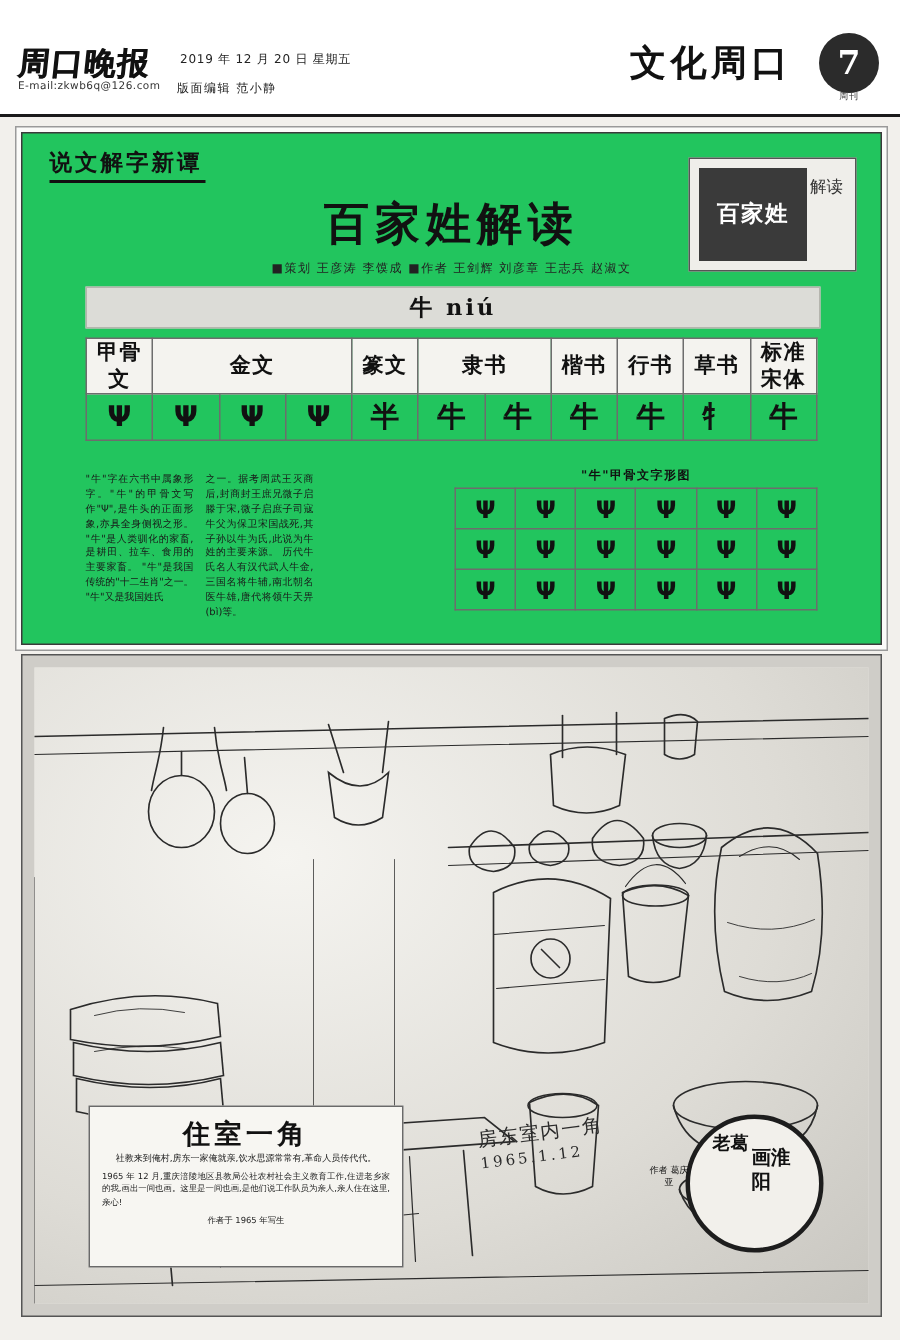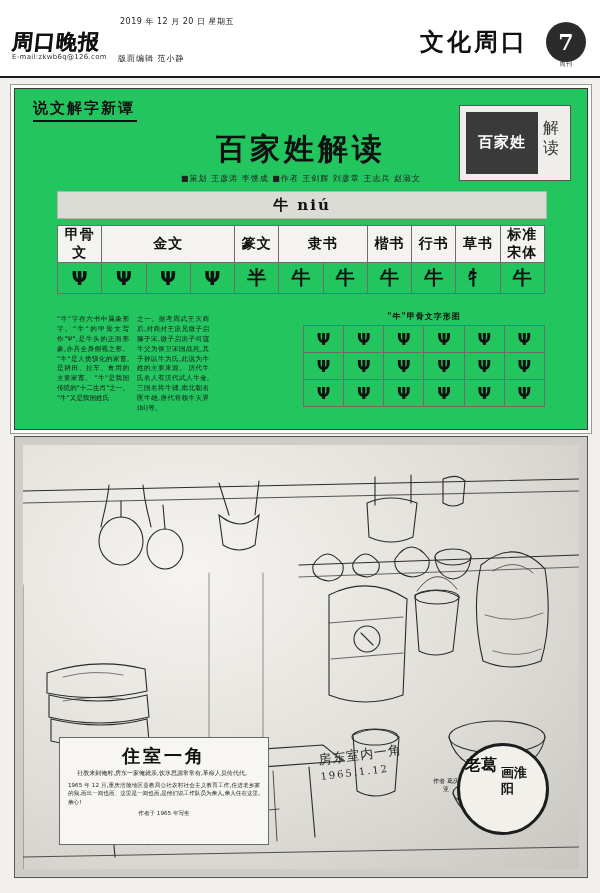--- a/index.html
+++ b/index.html
@@ -19,21 +19,21 @@
   }
   .paper-logo{
     position:absolute;left:12px;top:28px;
     font-family:"DejaVu Serif","Liberation Serif",serif;
     font-weight:bold;font-size:21px;letter-spacing:1px;
     color:#111;
     transform:skewX(-6deg);
     text-shadow:0.5px 0 0 #111;
   }
   .mast-date{
-    position:absolute;left:120px;top:16px;
+    position:absolute;left:120px;top:34px;
     font-size:8px;color:#222;letter-spacing:0.5px;
   }
   .mast-email{
     position:absolute;left:12px;top:53px;
     font-size:7px;color:#333;letter-spacing:0.3px;
   }
   .mast-editor{
     position:absolute;left:118px;top:53px;
     font-size:8px;color:#222;letter-spacing:1px;
   }
@@ -87,21 +87,21 @@
     position:absolute;left:6px;top:6px;width:72px;height:62px;
     background:#3a3a3a;color:#fff;
     display:flex;align-items:center;justify-content:center;
     font-family:"DejaVu Serif","Liberation Serif",serif;
     font-size:15px;font-weight:bold;line-height:1.05;letter-spacing:1px;
     text-align:center;
   }
   .seal-side{
     position:absolute;right:8px;top:12px;width:22px;
     font-family:"DejaVu Serif","Liberation Serif",serif;
-    font-size:16px;color:#333;line-height:1.25;text-align:center;
+    font-size:11px;color:#333;line-height:1.25;text-align:center;
   }
   .word-bar{
     position:absolute;left:42px;top:102px;width:488px;height:26px;
     background:#dcdcd7;border:1px solid #b5b5ae;
     display:flex;align-items:center;justify-content:center;
     font-family:"DejaVu Serif","Liberation Serif",serif;
     font-size:15px;font-weight:bold;letter-spacing:2px;color:#111;
   }
 
   
@@ -187,23 +187,23 @@
   }
   .artist-stamp{
     position:absolute;right:30px;bottom:34px;width:92px;height:92px;
   }
   .stamp-ring{
     position:absolute;left:0;top:0;width:86px;height:86px;border-radius:50%;
     border:3px solid #1d1d1d;
     background:#f2f0eb;
   }
   .stamp-t1{
-    position:absolute;left:8px;top:12px;width:34px;text-align:left;
-    font-family:"DejaVu Serif","Liberation Serif",serif;
-    font-size:16px;font-weight:bold;color:#111;line-height:1.2;
+    position:absolute;left:8px;top:12px;width:34px;text-align:right;
+    font-family:"DejaVu Serif","Liberation Serif",serif;
+    font-size:12px;font-weight:bold;color:#111;line-height:1.2;
   }
   .stamp-t2{
     position:absolute;left:44px;top:22px;width:34px;text-align:left;
     font-family:"DejaVu Serif","Liberation Serif",serif;
     font-size:13px;font-weight:bold;color:#111;line-height:1.25;
   }
   .stamp-credit{
     position:absolute;left:-24px;top:34px;width:26px;
     font-size:6px;color:#111;line-height:1.3;text-align:center;
   }

